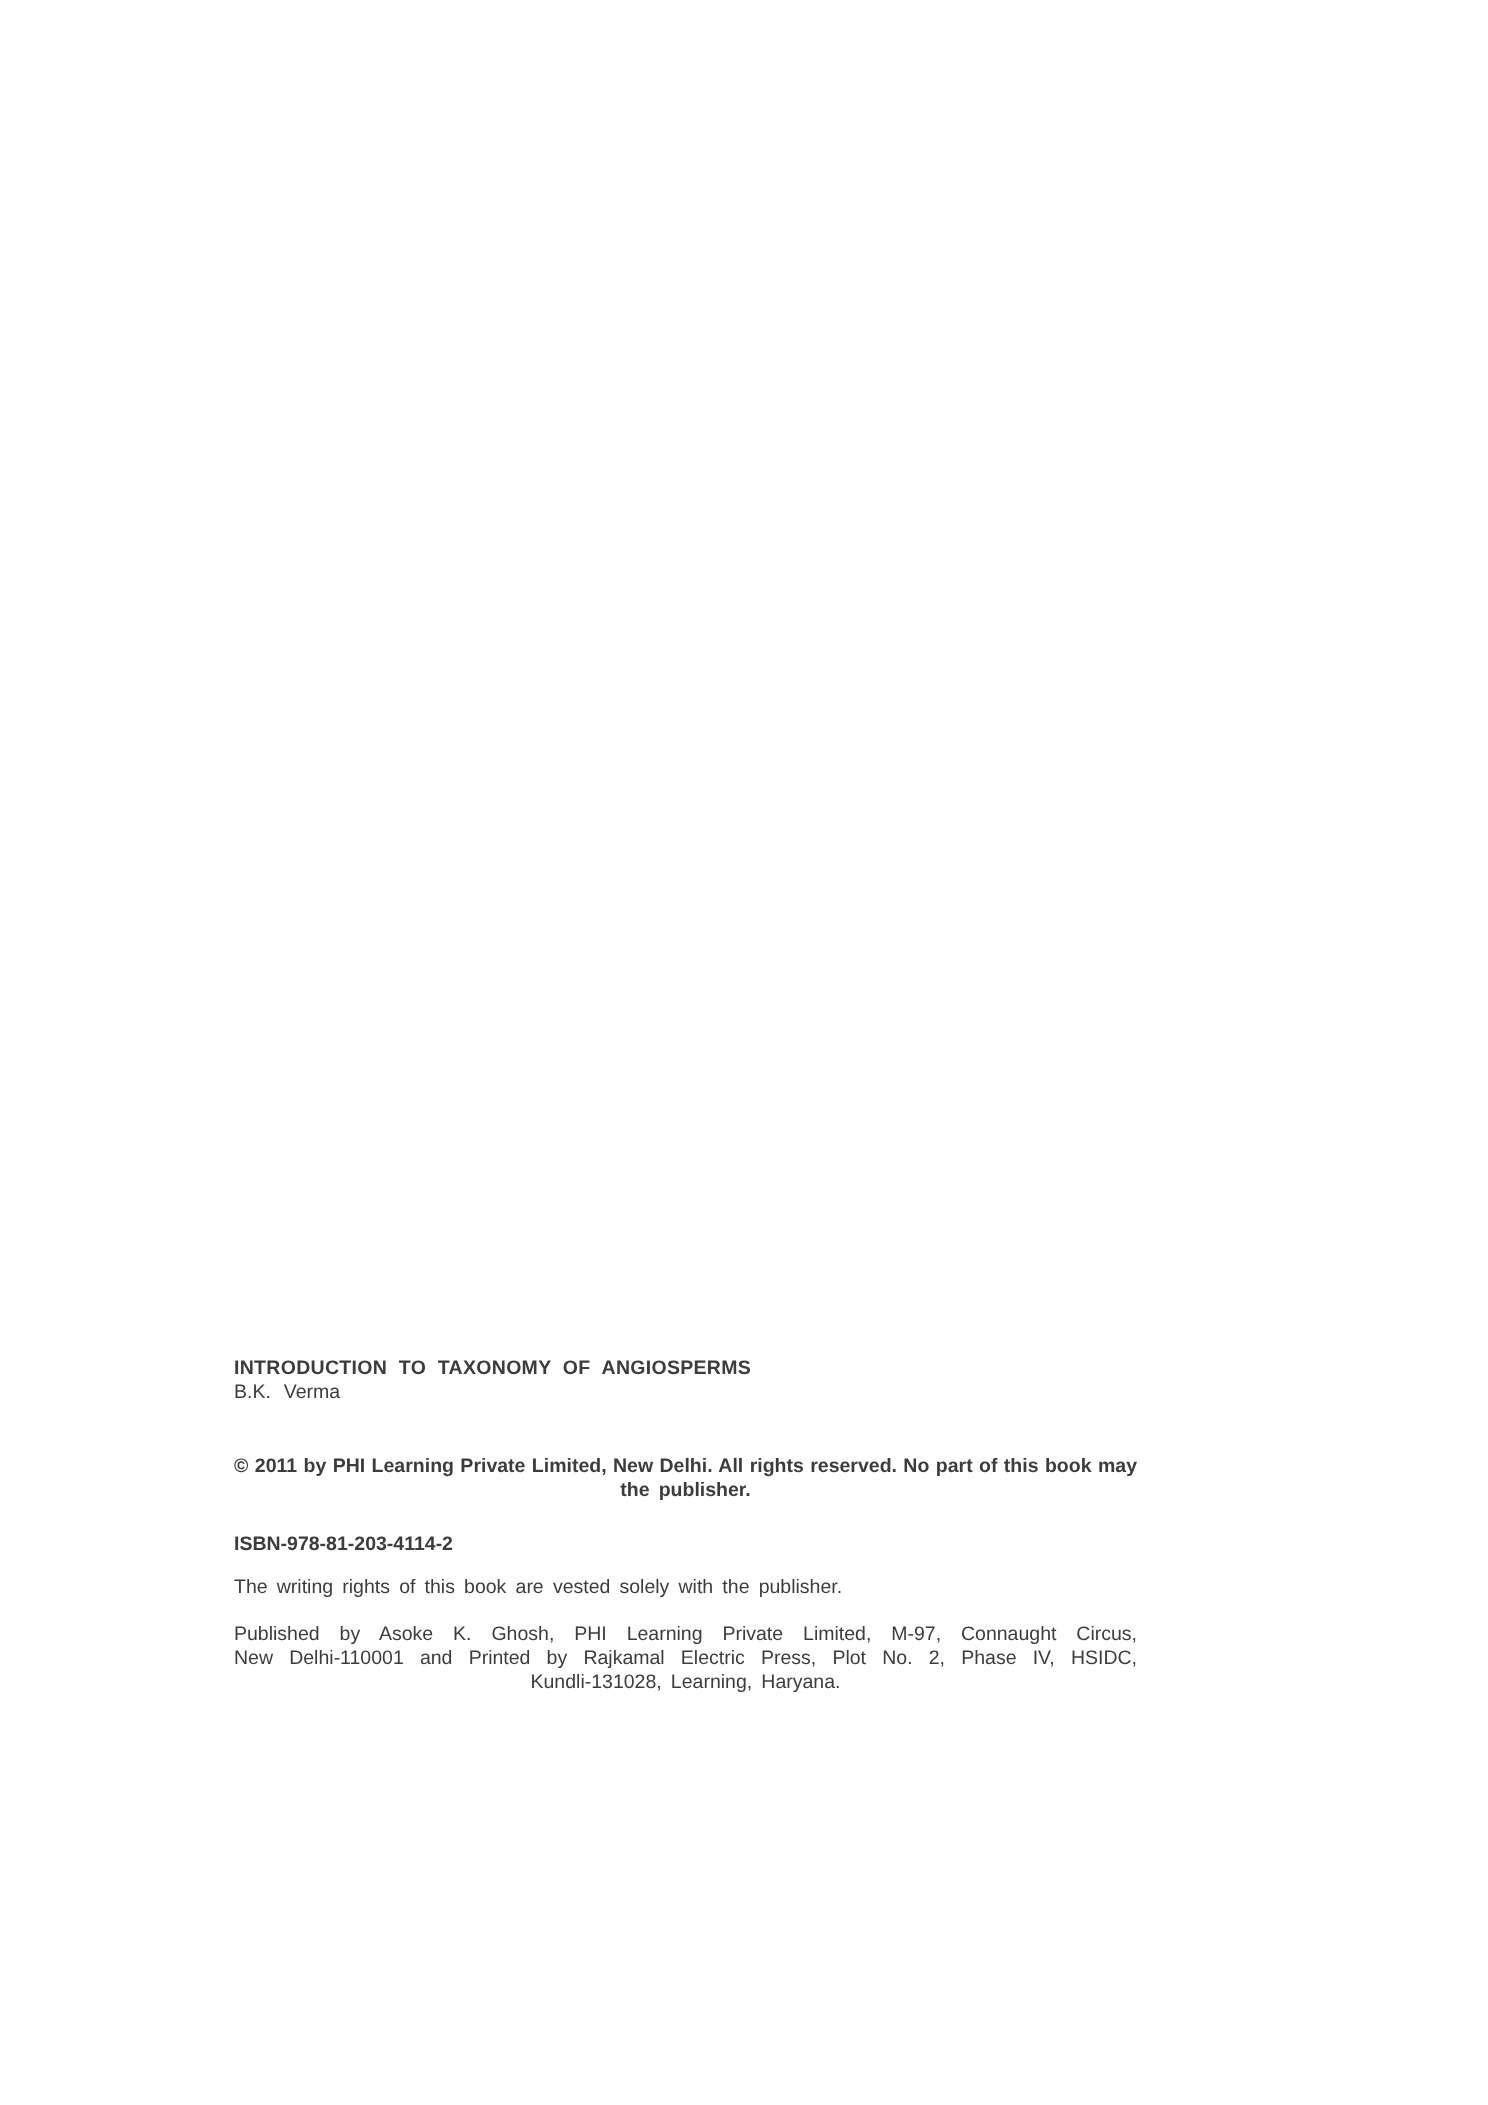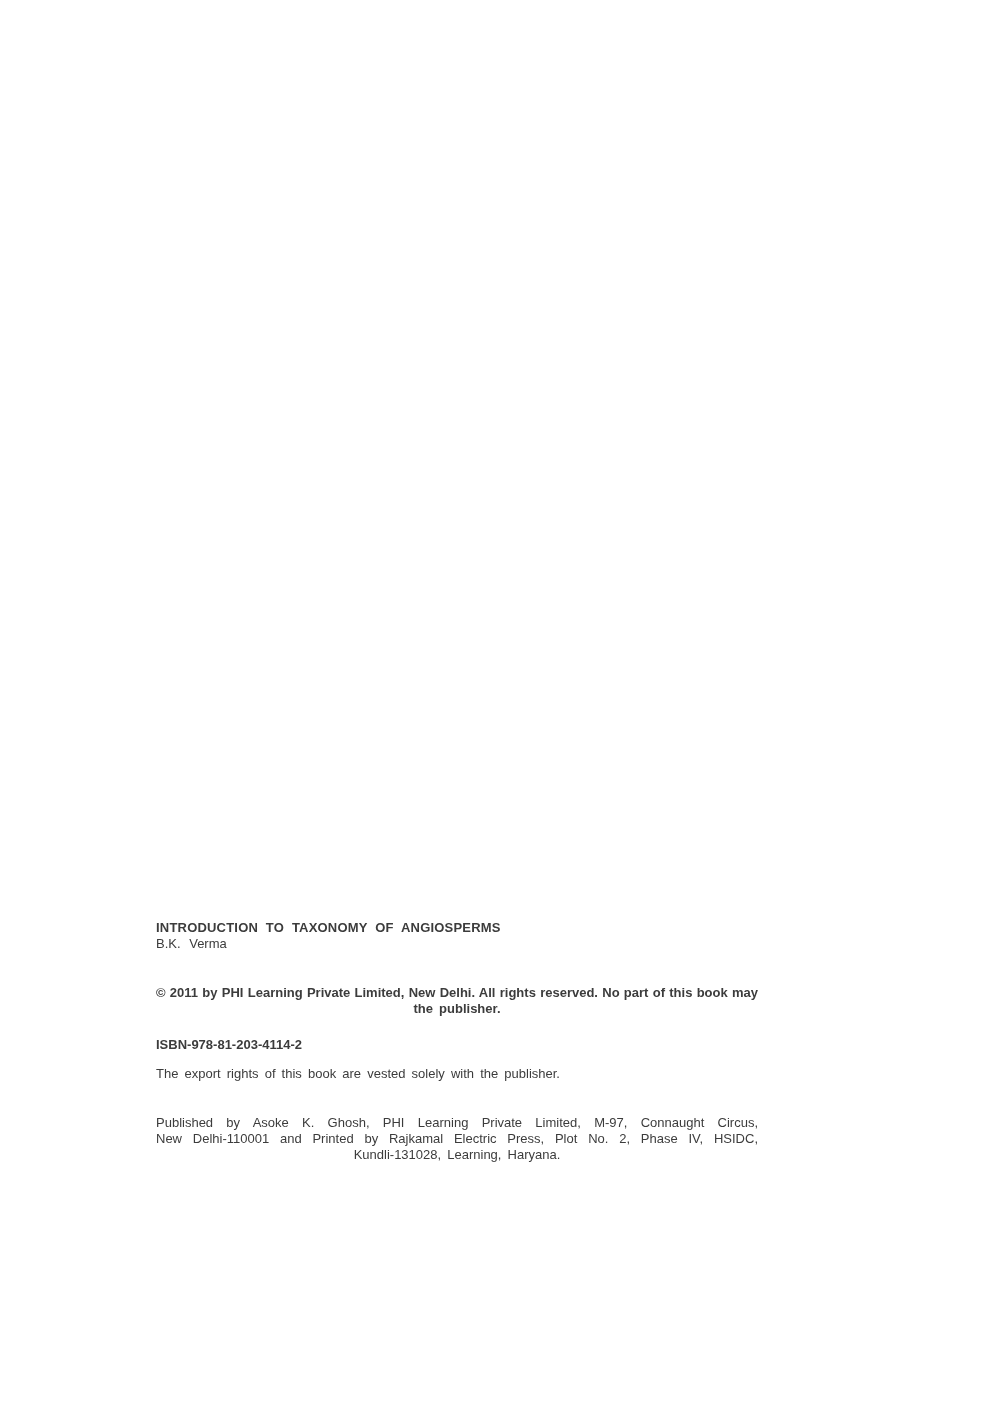--- a/index.html
+++ b/index.html
@@ -16,32 +16,32 @@
   }
   .content {
     position: absolute;
     left: 156px;
     top: 904px;
     width: 602px;
     color: #3c3c3c;
     font-size: 13px;
     line-height: 16px;
   }
-  .bold { font-weight: bold; margin-top: 16px; }
+  .bold { font-weight: bold; }
   .title {
     word-spacing: 4px;
     letter-spacing: 0.2px;
   }
   .author {
     word-spacing: 5px;
   }
   .para-copyright { margin-top: 33px; font-weight: bold; }
   .para-isbn     { margin-top: 20px; }
   .para-export   { margin-top: 13px; word-spacing: 2.5px; }
-  .para-imprint  { margin-top: 33px; }
+  .para-imprint  { margin-top: 15px; }
   
   .jline {
     text-align: justify;
     text-align-last: justify;
   }
   
   .lline {
     text-align: center;
     word-spacing: 2.5px;
   }
@@ -55,21 +55,21 @@
 
   <div class="author">B.K. Verma</div>
 
   <div class="para-copyright">
     <div class="jline">© 2011 by PHI Learning Private Limited, New Delhi. All rights reserved. No part of this book may</div>
     <div class="lline">the publisher.</div>
   </div>
 
   <div class="para-isbn bold">ISBN-978-81-203-4114-2</div>
 
-  <div class="para-export">The export rights of this book are vested solely with the publisher.</div>
+  <div class="para-export">The writing rights of this book are vested solely with the publisher.</div>
 
   <div class="para-imprint">
     <div class="jline">Published by Asoke K. Ghosh, PHI Learning Private Limited, M-97, Connaught Circus,</div>
     <div class="jline">New Delhi-110001 and Printed by Rajkamal Electric Press, Plot No. 2, Phase IV, HSIDC,</div>
     <div class="lline">Kundli-131028, Learning, Haryana.</div>
   </div>
 
 </div>
 
 </body></html>

